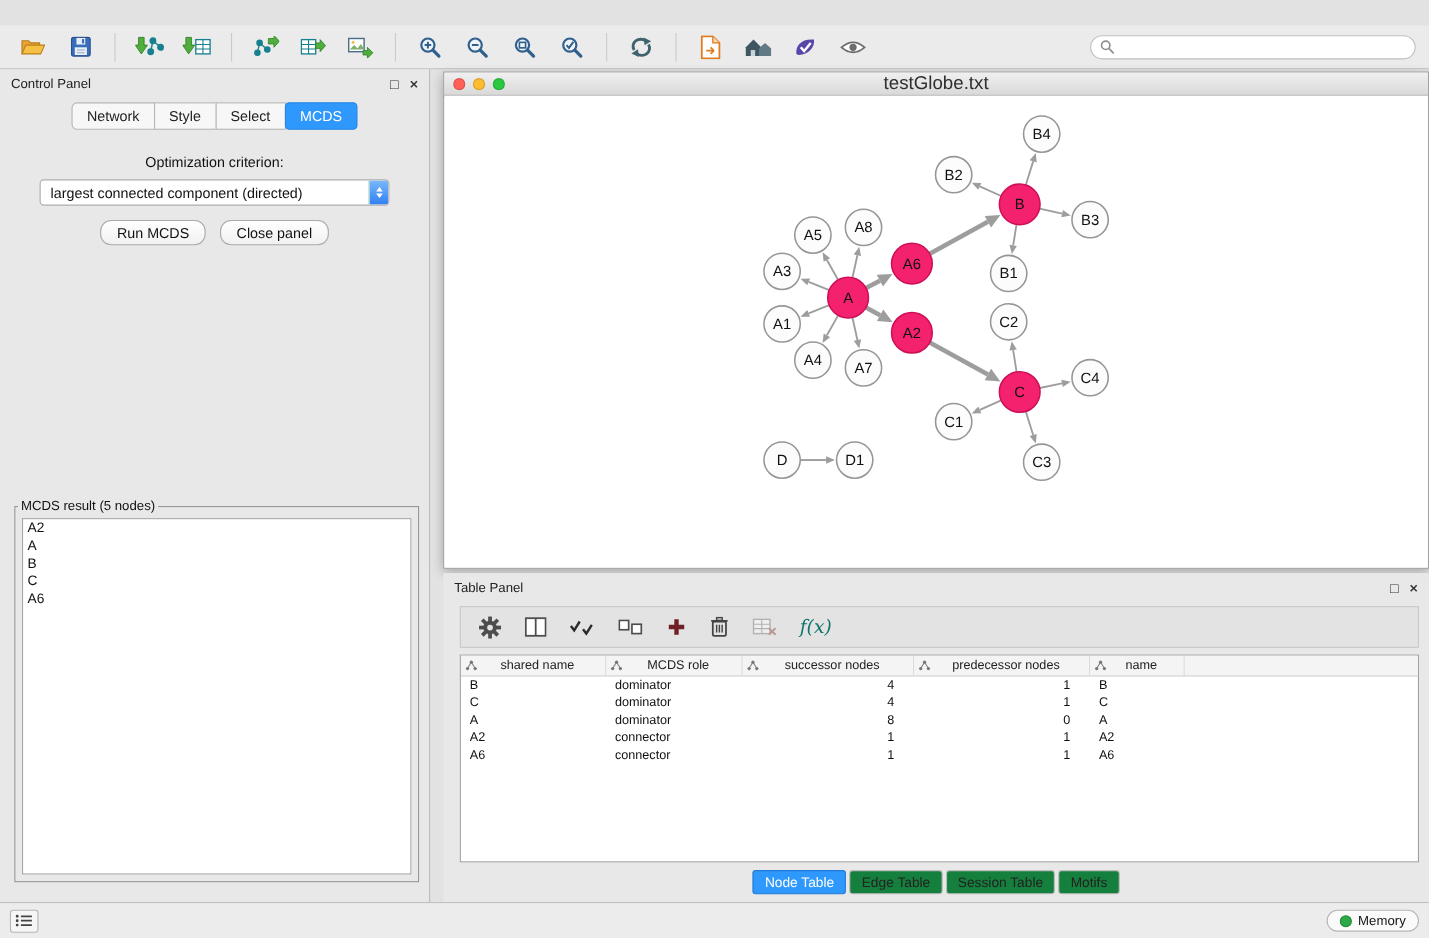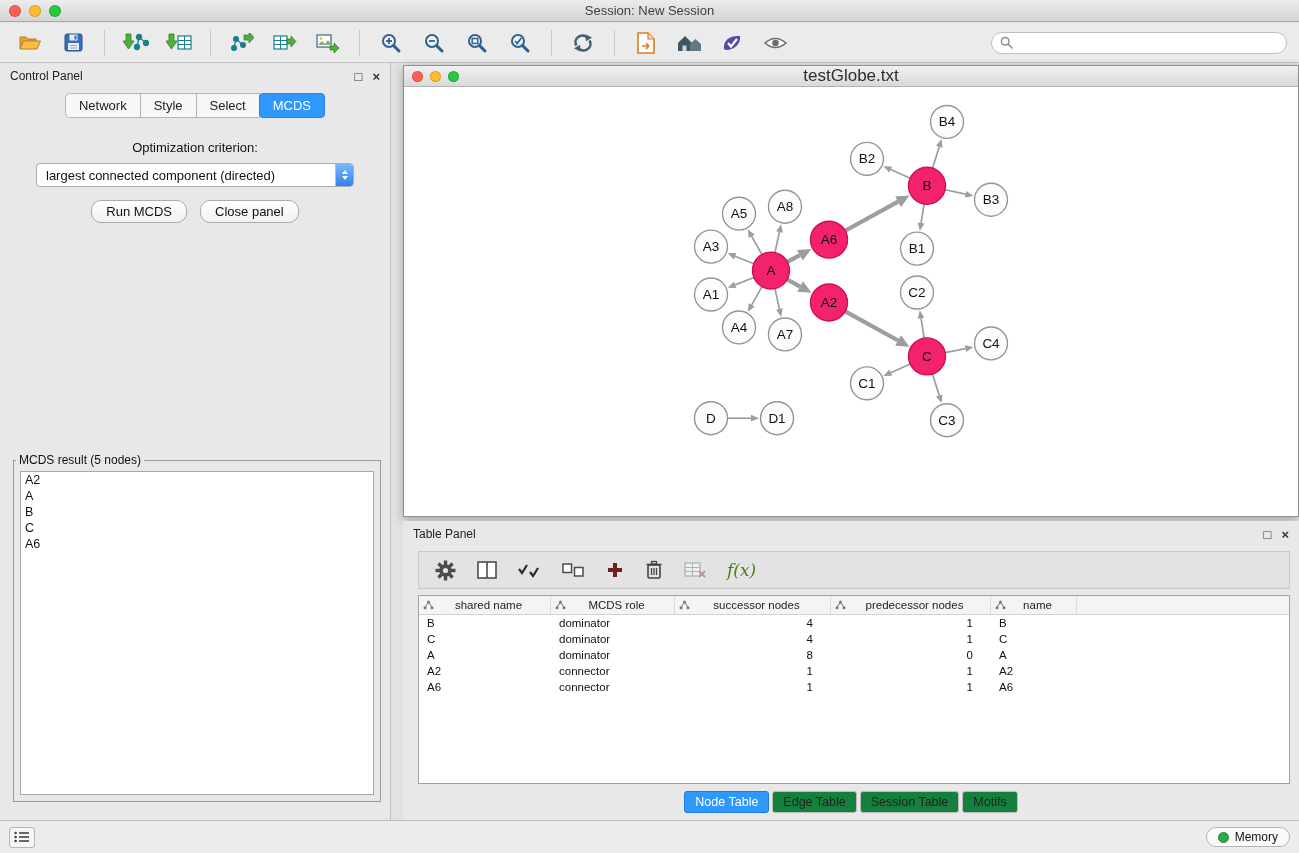--- a/index.html
+++ b/index.html
@@ -74,21 +74,21 @@
   .net-title { position:absolute; left:0; right:0; text-align:center; font-size:17px; color:#2e2e2e; }
   .net-canvas { position:absolute; top:22px; left:0; right:0; bottom:0; background:#fff; }
   .net-canvas svg { width:100%; height:100%; display:block; font-family:"Liberation Sans", sans-serif; }
 
   
   .table-panel { position:absolute; left:403px; right:0; top:521px; bottom:33px; background:#e8e8e8; }
   .tp-toolbar { position:absolute; left:15px; right:9px; top:30px; height:38px;
     background:#e3e3e3; border:1px solid #c9c9c9; display:flex; align-items:center;
     gap:21px; padding:0 16px; }
   .tp-toolbar .ticon { display:flex; align-items:center; justify-content:center; cursor:default; }
-  .fx { font-family:"DejaVu Serif", serif; font-style:italic; font-size:17px; color:#4d7c0f; }
+  .fx { font-family:"DejaVu Serif", serif; font-style:italic; font-size:17px; color:#0f766e; }
   .table-wrap { position:absolute; left:15px; right:9px; top:74px; bottom:36px;
     background:#fff; border:1px solid #a2a2a2; overflow:hidden; }
   .tb-header { display:grid; grid-template-columns:132px 124px 156px 160px 86px 1fr;
     background:#f4f4f4; border-bottom:1px solid #d2d2d2; height:19px; }
   .tb-header .th { position:relative; display:flex; align-items:center; justify-content:center;
     gap:4px; border-right:1px solid #dcdcdc; font-size:11.5px; color:#222; }
   .tb-header .th.filler { border-right:none; }
   .tb-header .th svg { position:absolute; left:4px; top:4px; }
   .tb-header .th span { padding-left:8px; }
   .tb-row { display:grid; grid-template-columns:132px 124px 156px 160px 86px 1fr;
@@ -107,28 +107,20 @@
     background:#f6f6f6; display:flex; align-items:center; justify-content:center; }
   .memory { margin-left:auto; display:flex; align-items:center; gap:6px; background:#fafafa;
     border:1px solid #b5b5b5; border-radius:11px; padding:2px 11px; font-size:12px; color:#111; }
   .memdot { width:11px; height:11px; border-radius:50%; background:#2daa47; border:1px solid #1d8733; }
 </style>
 </head>
 <body>
 
 <div class="app">
 
-  <div class="titlebar">
-    <div class="traffic">
-      <div class="light" style="background:#ff5f57"></div>
-      <div class="light" style="background:#febc2e"></div>
-      <div class="light" style="background:#28c840"></div>
-    </div>
-    <div class="title">Session: New Session</div>
-  </div>
 
   <div class="toolbar">
     <div class="tbtn">
       <svg width="22" height="18" viewBox="0 0 22 18">
           <path d="M1 15 V3 h6 l2 2 h8 v3" fill="#e9a13b" stroke="#b97f17"></path>
           <path d="M1 15 L4.5 7 h17 l-3.5 8 z" fill="#f6c044" stroke="#b97f17"></path>
         </svg>
     </div>
     <div class="tbtn">
       <svg width="19" height="19" viewBox="0 0 19 19">

